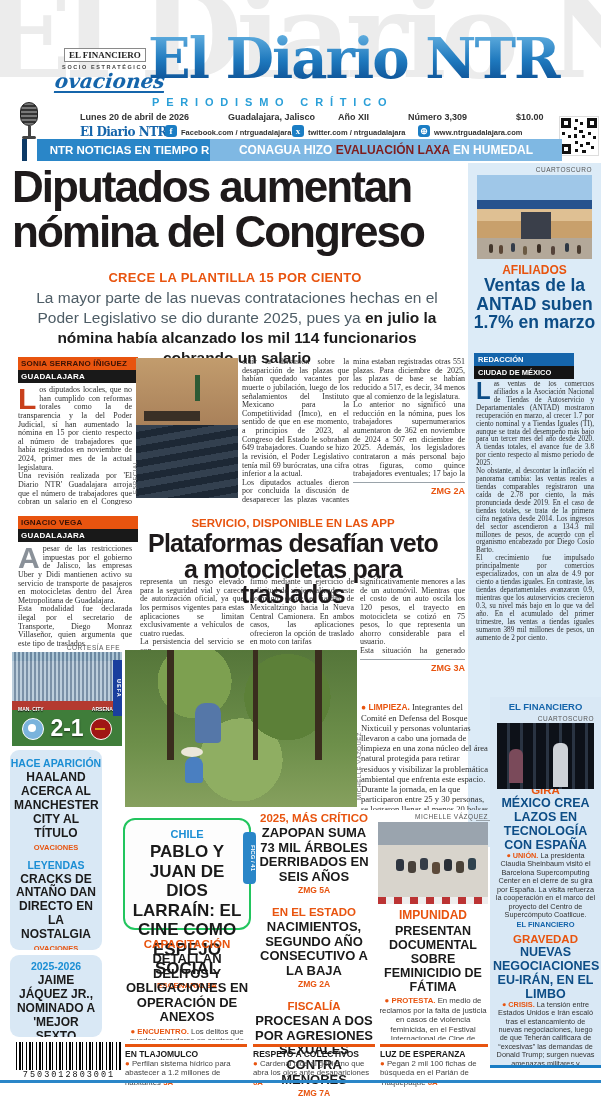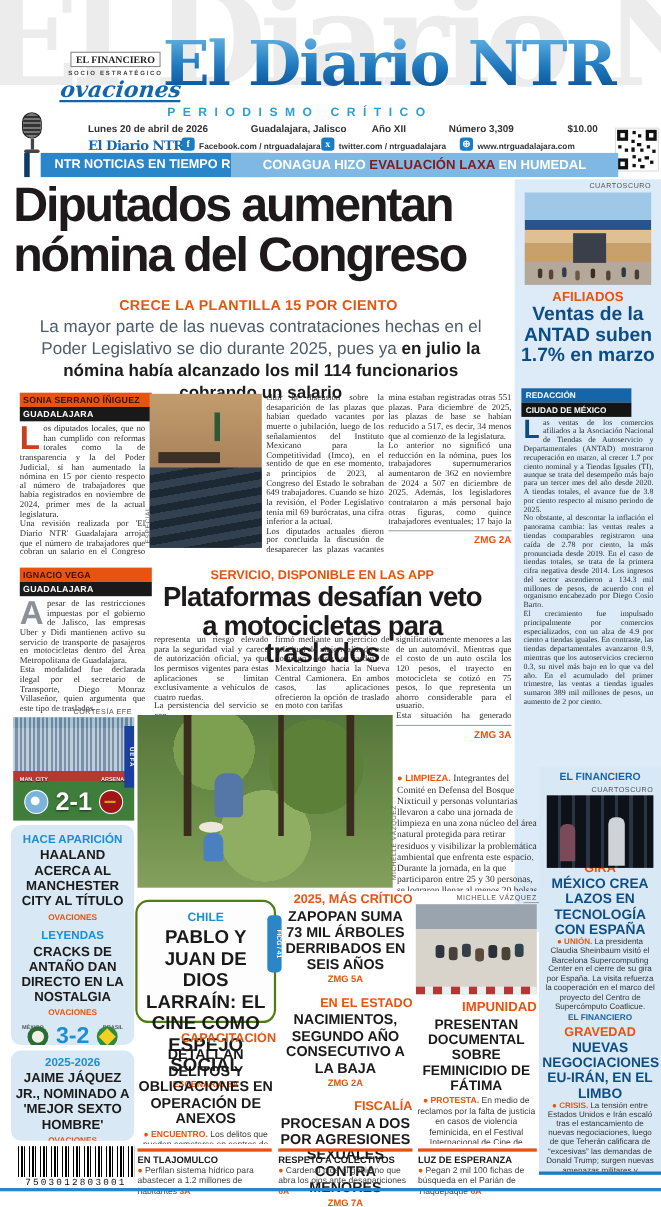--- a/index.html
+++ b/index.html
@@ -141,21 +141,21 @@
     background:repeating-linear-gradient(90deg, rgba(255,255,255,0.25) 0 2px, rgba(40,60,90,0.35) 2px 4px); }
   .ph-soccer .board { position:absolute; left:0; bottom:4px; width:100%; display:flex; align-items:center; justify-content:center; gap:6px; }
   .crest { width:22px; height:22px; border-radius:50%; position:relative; border:1.5px solid #fff; }
   .crest-city { background:#7ab3dc; } .crest-city::after { content:""; position:absolute; left:5px; top:5px; width:8px; height:8px; border-radius:50%; background:#fff; }
   .crest-ars { background:#a01515; } .crest-ars::after { content:""; position:absolute; left:4px; top:9px; width:10px; height:2px; background:#d4a017; }
   .score-big { color:#fff; font-weight:bold; font-size:23px; text-shadow:0 1px 2px rgba(0,0,0,0.6); }
   .team-lbls { position:absolute; left:0; bottom:34px; width:100%; display:flex; justify-content:space-between; padding:0 6px;
     color:#fff; font-size:5px; font-weight:bold; text-shadow:0 1px 1px #000; }
   .uefa-badge { position:absolute; right:0; top:8px; width:9px; height:56px; background:#1a3f9e; color:#fff;
     font-size:5.5px; font-weight:bold; writing-mode:vertical-rl; text-align:center; letter-spacing:1px; }
-  .sp-panel { position:absolute; left:10px; width:112px; background:#d9e8f5; border-radius:9px; text-align:center; overflow:hidden; }
+  .sp-panel { position:absolute; left:10px; width:92px; background:#d9e8f5; border-radius:9px; text-align:center; overflow:hidden; }
   .sp-kicker { color:#1b8ed4; font-weight:bold; font-size:10.5px; margin-top:7px; }
   .sp-head { color:#1a1a1a; font-weight:bold; font-size:12px; line-height:1.16; margin-top:2px; padding:0 4px; }
   .sp-tag { color:#e8540f; font-weight:bold; font-size:7.5px; margin-top:2px; }
   .sp-score { display:flex; align-items:center; justify-content:center; gap:7px; margin-top:5px; }
   .sp-score .num { color:#1b8ed4; font-weight:bold; font-size:21px; }
   .mini-crest { width:19px; height:19px; border-radius:50%; position:relative; }
   .mc-mex { background:#2d6b34; } .mc-mex::after { content:""; position:absolute; left:4px; top:4px; width:11px; height:11px; border-radius:50%; background:#f2efe6; }
   .mc-bra { background:#2d8a3e; } .mc-bra::after { content:""; position:absolute; left:4px; top:4px; width:11px; height:11px; background:#f5d020; transform:rotate(45deg); }
   .mini-lbl { font-size:5px; font-weight:bold; color:#555; position:absolute; }
   .barcode { position:absolute; left:16px; top:1042px; width:106px; height:40px; background:#fff; }
@@ -174,28 +174,28 @@
   .ph-forest .hat { position:absolute; left:24%; top:62%; width:22px; height:10px; background:#ece7da; border-radius:50%; }
   .ph-forest .fig2 { position:absolute; left:26%; top:68%; width:18px; height:26px; background:#4a7fc1; border-radius:8px 8px 3px 3px; }
   .nix-banner { position:absolute; left:300px; top:652px; width:190px; height:44px; background:#e65f14;
     color:#fff; font-weight:bold; font-size:16.5px; line-height:1.25; text-align:center; padding-top:2px; letter-spacing:-0.3px; }
   .nix-cap { position:absolute; left:361px; top:702px; width:128px; height:108px; overflow:hidden;
     font-family:"Liberation Serif", serif; font-size:8.6px; line-height:1.18; color:#2e2e2e; }
   .cap-label { color:#e8540f; font-weight:bold; font-family:"Liberation Sans", sans-serif; font-size:8.4px; }
 
   
   .chile-box { position:absolute; left:123px; top:818px; width:128px; height:112px; background:#fdfdfd;
-    border:2px solid #4d7c0f; border-radius:12px; text-align:center; padding-top:8px; }
+    border:2px solid #22c55e; border-radius:12px; text-align:center; padding-top:8px; }
   .chile-box .k { color:#1b8ed4; font-weight:bold; font-size:11px; }
   .chile-box .h { color:#1a1a1a; font-weight:bold; font-size:17px; line-height:1.15; margin-top:2px; padding:0 6px; }
   .chile-box .t { color:#e8540f; font-weight:bold; font-size:8px; margin-top:2px; }
   .ficg { position:absolute; right:-7px; top:12px; width:13px; height:52px; background:#2a86c8; border-radius:4px;
     color:#fff; font-size:6px; font-weight:bold; writing-mode:vertical-rl; text-align:center; }
   .sec-block { text-align:center; }
-  .sec-block .k { color:#e8540f; font-weight:bold; font-size:11.5px;text-align:right; }
+  .sec-block .k { color:#e8540f; font-weight:bold; font-size:11.5px; }
   .sec-block .h { color:#1a1a1a; font-weight:bold; font-size:13px; line-height:1.12; margin-top:2px; }
   .sec-block .t { color:#e8540f; font-weight:bold; font-size:8.5px; margin-top:1px; }
   .sec-block .p { font-size:7.8px; line-height:1.22; color:#3a3a3a; margin-top:2px; }
   .lbl-o { color:#e8540f; font-weight:bold; }
   .ph-plaza { left:378px; top:822px; width:110px; height:82px;
     background:linear-gradient(180deg,#9aa4ae 0 28%, #d8d4cc 28% 100%); }
   .ph-plaza .grp { position:absolute; left:16%; top:45%; width:8px; height:12px; border-radius:3px; background:#2e3540;
     box-shadow:12px 2px #48413a, 24px -1px #353d48, 36px 3px #5c4a3a, 48px 0 #2a3038, 60px 2px #4a4238, 72px -1px #30424e; }
   .ph-plaza .strip { position:absolute; left:0; bottom:0; width:100%; height:7px; background:repeating-linear-gradient(90deg,#b33 0 8px,#eee 8px 16px); }
 

